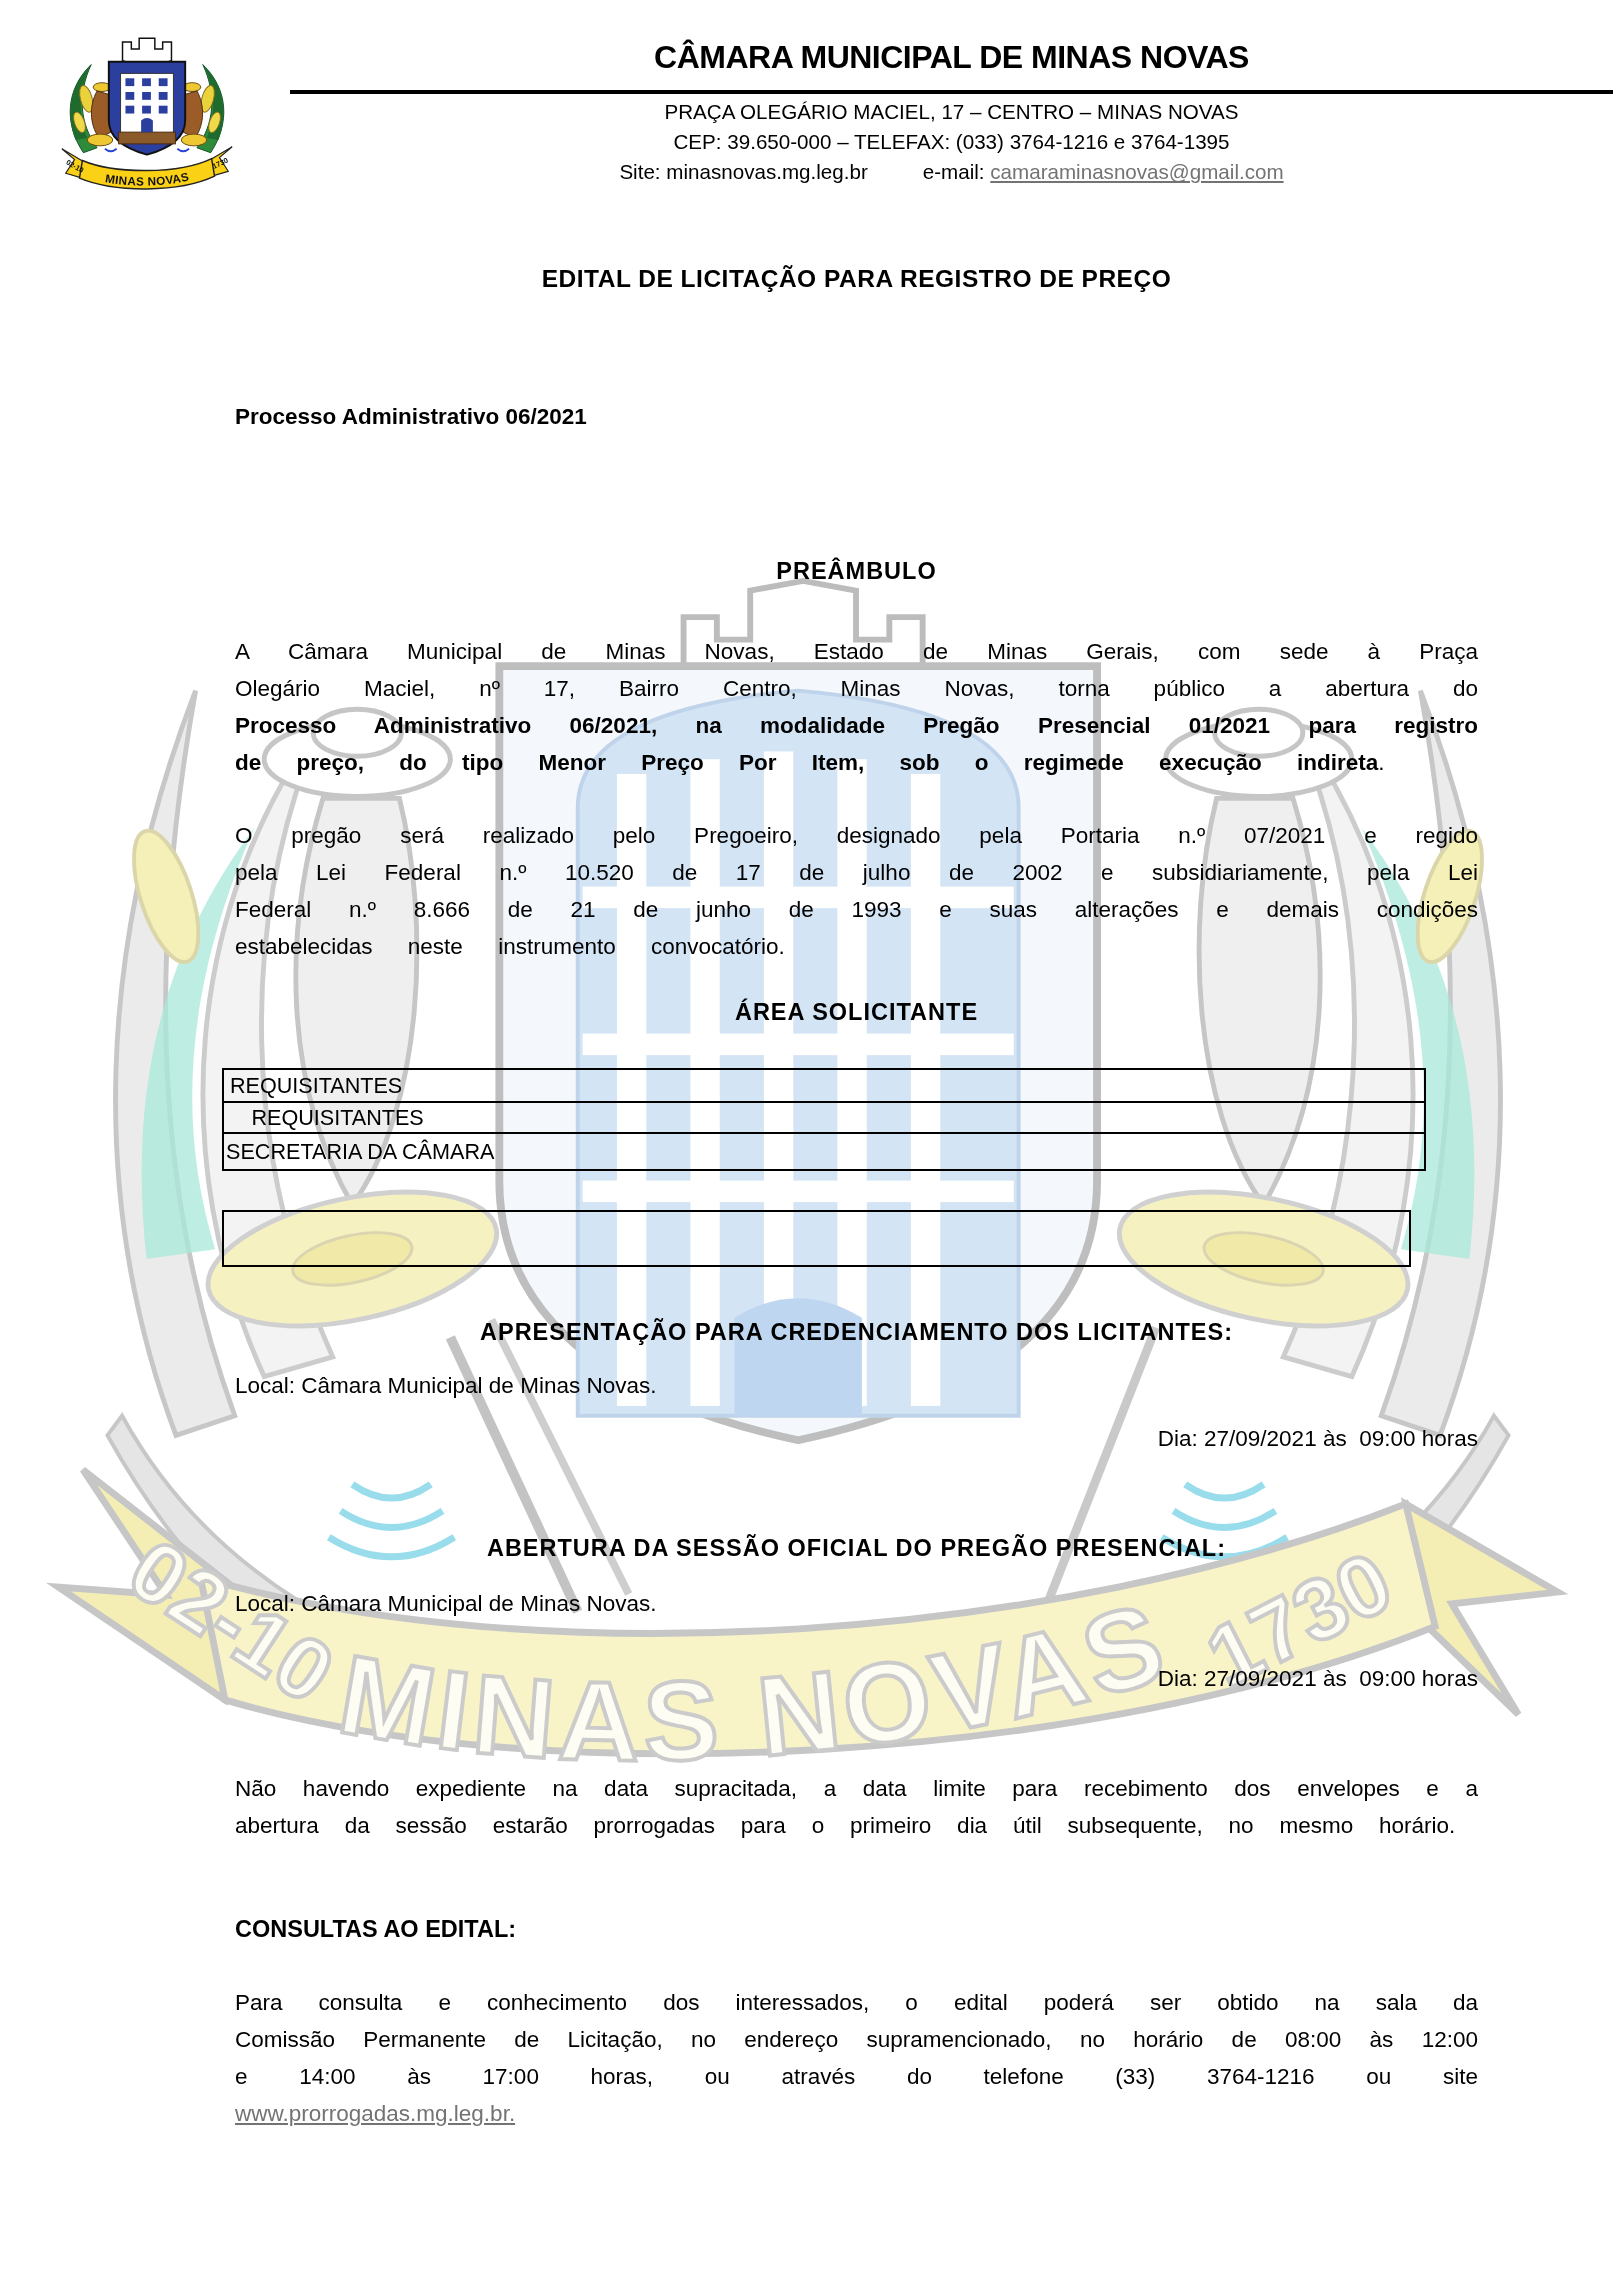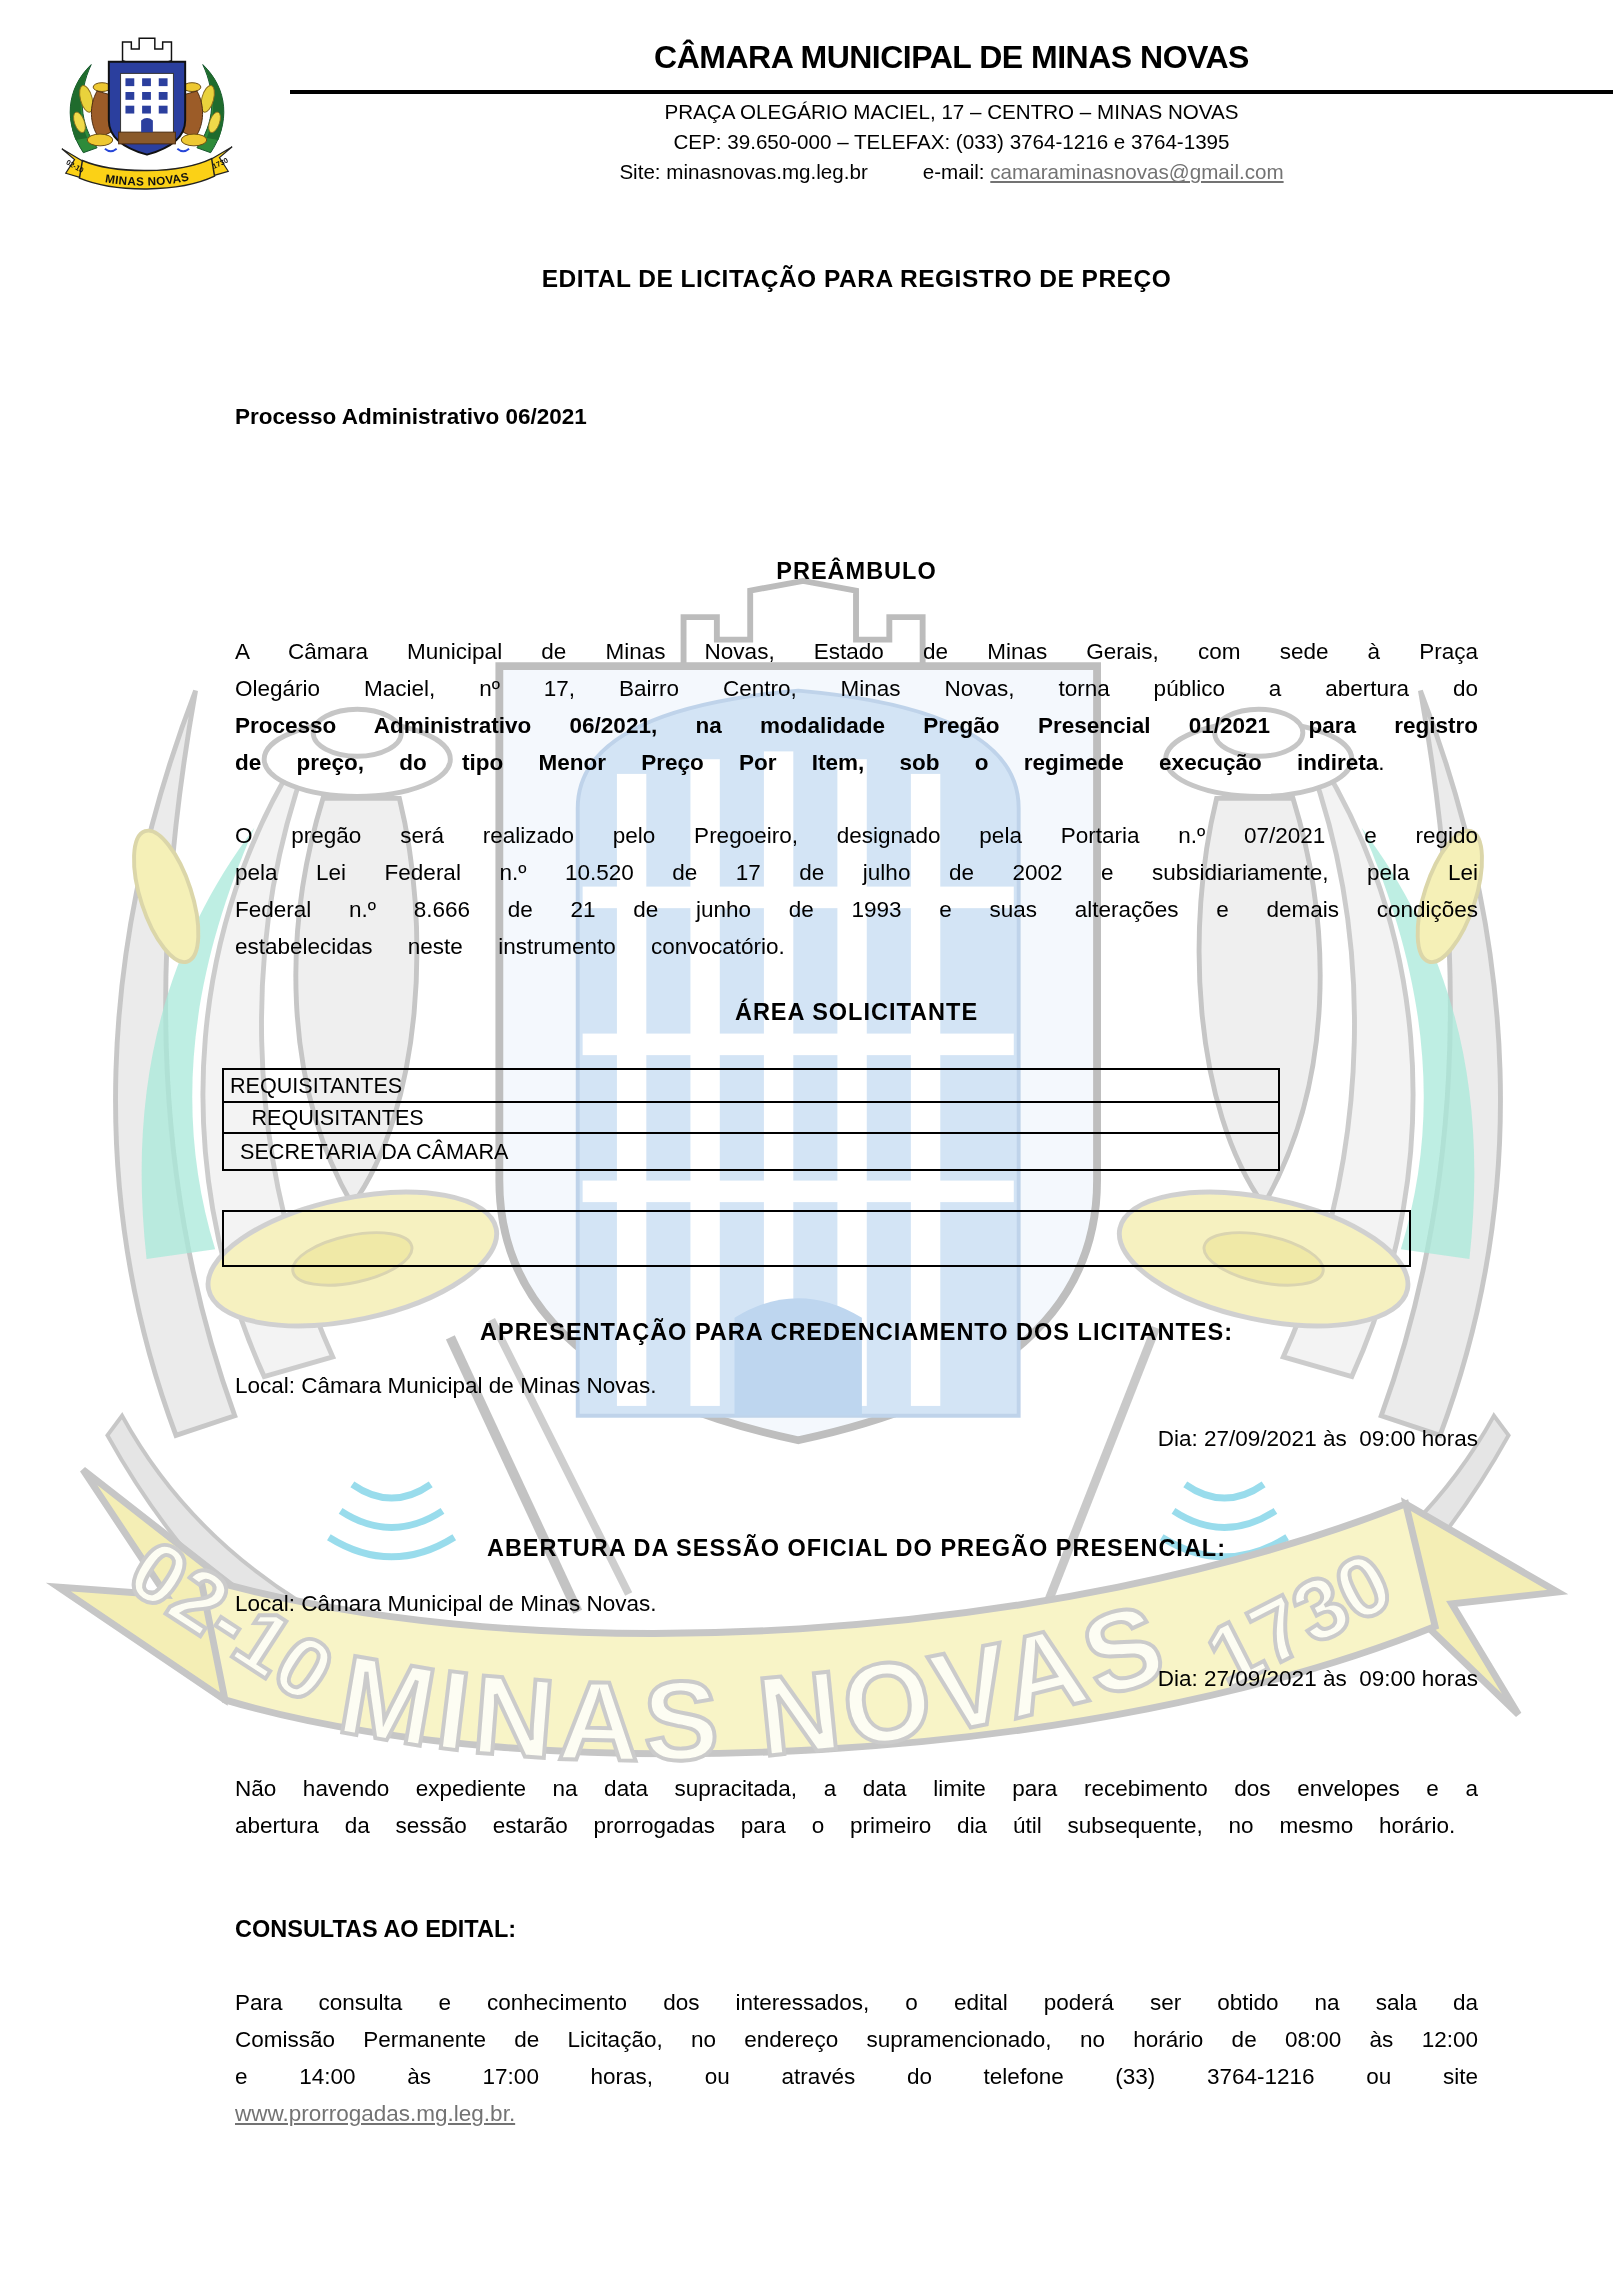--- a/index.html
+++ b/index.html
@@ -26,26 +26,26 @@
   .doc-title { font-size:24.5px; font-weight:bold; line-height:33px; letter-spacing:0.5px; }
   .lbl-bold { font-size:22.5px; font-weight:bold; line-height:29px; }
   .line { font-size:22.5px; line-height:29px; }
   .keep-ws { white-space:pre-wrap;text-align:right; }
   .para { font-size:22.5px; line-height:37px; text-align:justify; }
   .ws-wide { word-spacing:29px; }
   .ws-mid  { word-spacing:21.6px; }
   .ws-sm   { word-spacing:19.6px; }
 
   
-  .req-table { position:absolute; left:222px; top:1068px; width:1058px; border:2px solid #000; z-index:1; background:transparent; }
+  .req-table { position:absolute; left:222px; top:1068px; width:1204px; border:2px solid #000; z-index:1; background:transparent; }
   .req-row { font-size:21.6px; border-bottom:2px solid #000; display:flex; align-items:center; }
   .req-row:last-child { border-bottom:none; }
   .req-row.r0 { height:33px; padding-left:5.9px; }
   .req-row.r1 { height:31px; padding-left:27.4px; }
-  .req-row.r2 { height:35px; padding-left:16px; }
+  .req-row.r2 { height:35px; padding-left:2px; }
   .empty-box { position:absolute; left:222px; top:1210px; width:1189px; height:57px; border:2px solid #000; z-index:1; }
 </style>
 </head>
 <body>
 
 <div class="page">
 
   <svg class="watermark" viewBox="0 0 1590 1345" aria-hidden="true">
 
     <g id="wm-stalks">

